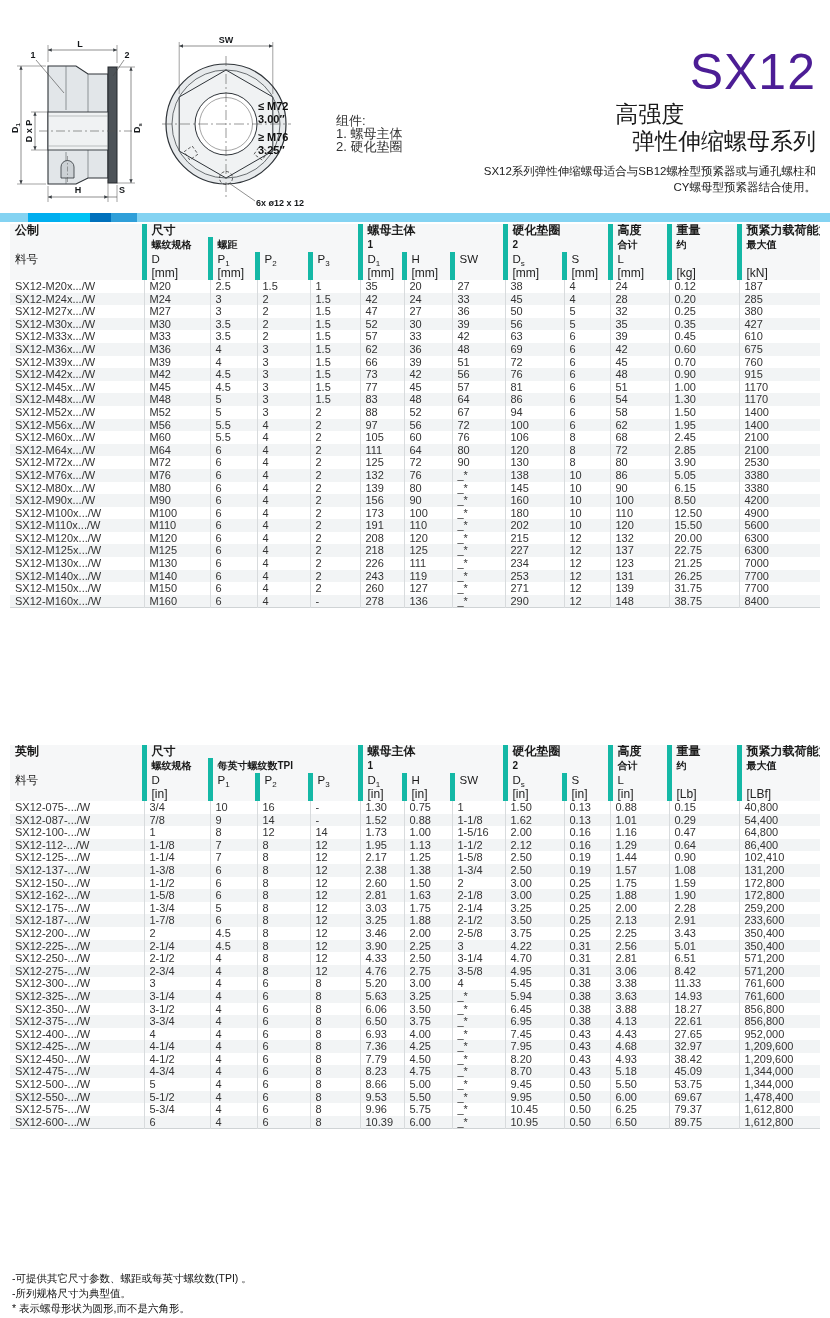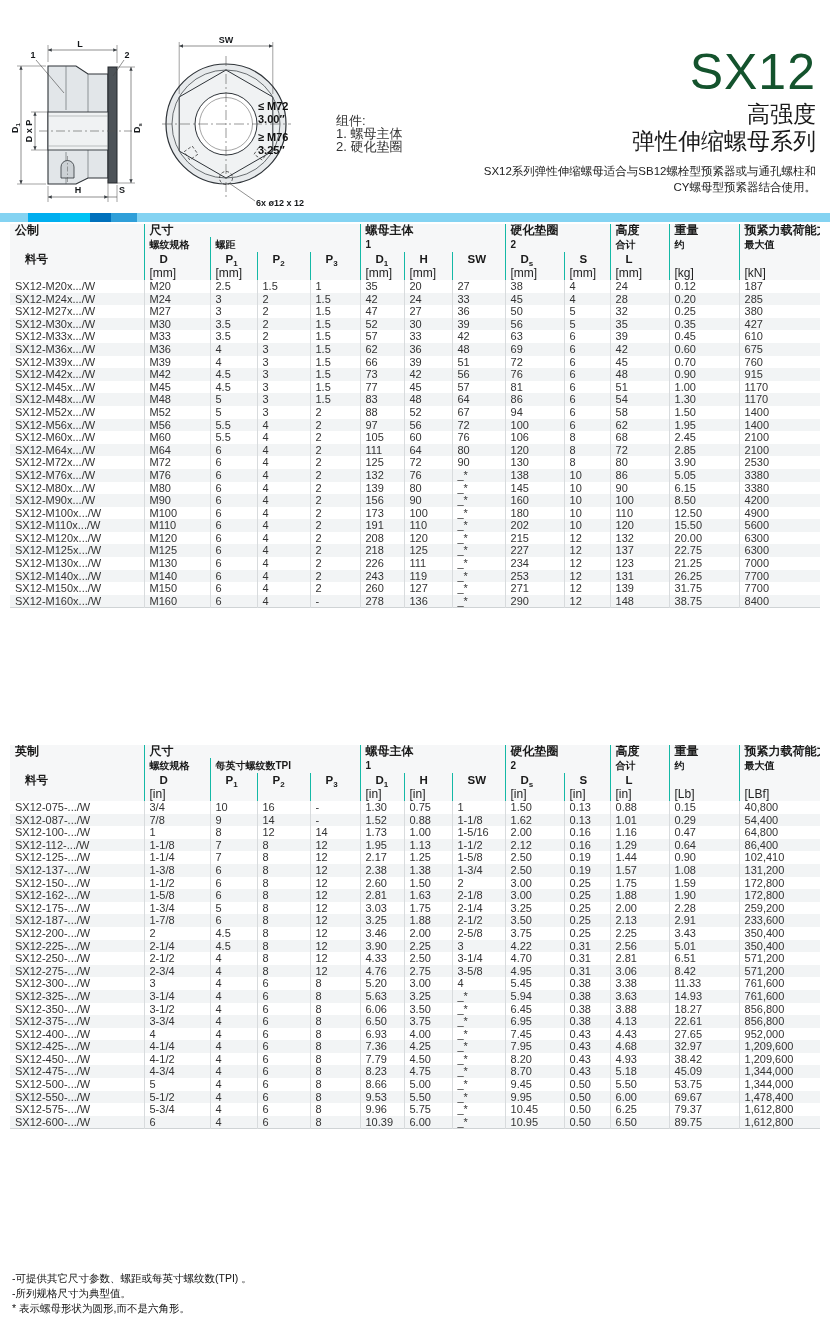--- a/index.html
+++ b/index.html
@@ -10,42 +10,42 @@
   }
   
   #side-view{position:absolute;left:8px;top:36px;width:150px;height:178px;}
   #front-view{position:absolute;left:156px;top:32px;width:150px;height:182px;}
   .dimtext{font:600 9px "Liberation Sans","DejaVu Sans",sans-serif;fill:#15181b;}
   .spec-note{position:absolute;left:258px;width:60px;font-size:11px;font-weight:700;line-height:12.5px;color:#111;}
   #spec-le{top:100px;}
   #spec-ge{top:131px;}
   #legend{position:absolute;left:336px;top:114px;font-size:13px;line-height:13px;color:#333;}
   #title-block{position:absolute;right:14px;top:46px;text-align:right;}
-  #title-block .t1{font-size:50px;line-height:52px;font-weight:400;letter-spacing:1px;color:#14532d;}
-  #title-block .t2{font-size:23px;line-height:26px;margin-top:3px;}
+  #title-block .t1{font-size:50px;line-height:52px;font-weight:400;letter-spacing:1px;color:#4c1d95;}
+  #title-block .t2{font-size:23px;line-height:26px;margin-top:3px;text-align:center;}
   #title-block .t3{font-size:23px;line-height:26px;margin-top:1px;}
   #title-block .desc{margin-top:9px;font-size:11.5px;line-height:16px;color:#222;}
   
   #accent-bar{position:absolute;left:0;top:213px;width:830px;height:9px;background:#84d3f2;}
   #accent-bar span{position:absolute;top:0;height:9px;display:block;}
   
   .tablewrap{position:absolute;left:10px;width:810px;}
   #metric-wrap{top:224px;}
   #imperial-wrap{top:745px;}
   table.dt{border-collapse:collapse;table-layout:fixed;width:810px;border-bottom:1px solid #cfd3d5;}
   table.dt th,table.dt td{text-align:left;overflow:hidden;white-space:nowrap;padding:0 5px;}
   table.dt thead th{background:#f6f7f8;vertical-align:top;}
   th.g{font-size:12px;font-weight:700;padding-top:10px;white-space:normal;line-height:13px;}
   th.g2{font-size:10px;font-weight:700;padding-top:4px;padding-bottom:10px;line-height:15px;}
   th.num{text-align:center;}
   th.c{padding-top:2px;padding-bottom:8px;}
-  th.c .lbl{display:block;font-size:11.5px;font-weight:700;height:15px;line-height:14px;margin-left:10px;}
+  th.c .lbl{display:block;font-size:11.5px;font-weight:400;height:15px;line-height:14px;}
   th.c .lbl sub{font-size:8px;}
   th.c .unit{display:block;font-size:12px;font-weight:400;color:#222;line-height:13px;}
-  thead .bl{border-left:1px solid #14b8a6;}
+  thead .bl{border-left:5px solid #14b8a6;}
   tbody td{font-size:11px;line-height:12.6px;padding-top:2px;padding-bottom:1px;color:#333;}
   tbody td.bl{border-left:1px solid #d8dbdd;}
   tbody tr:nth-child(even){background:#f2f4f5;}
   
   #footnotes{position:absolute;left:12px;top:1271px;font-size:10.5px;line-height:15px;color:#111;}
 </style>
 </head>
 <body>
 
 <div>

